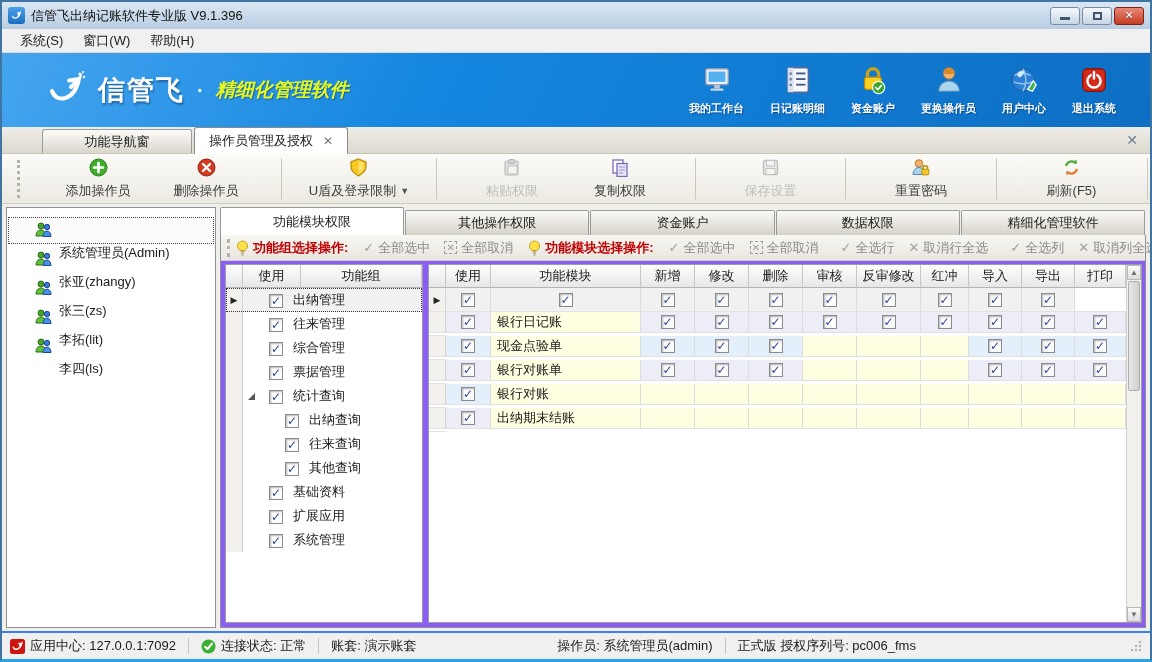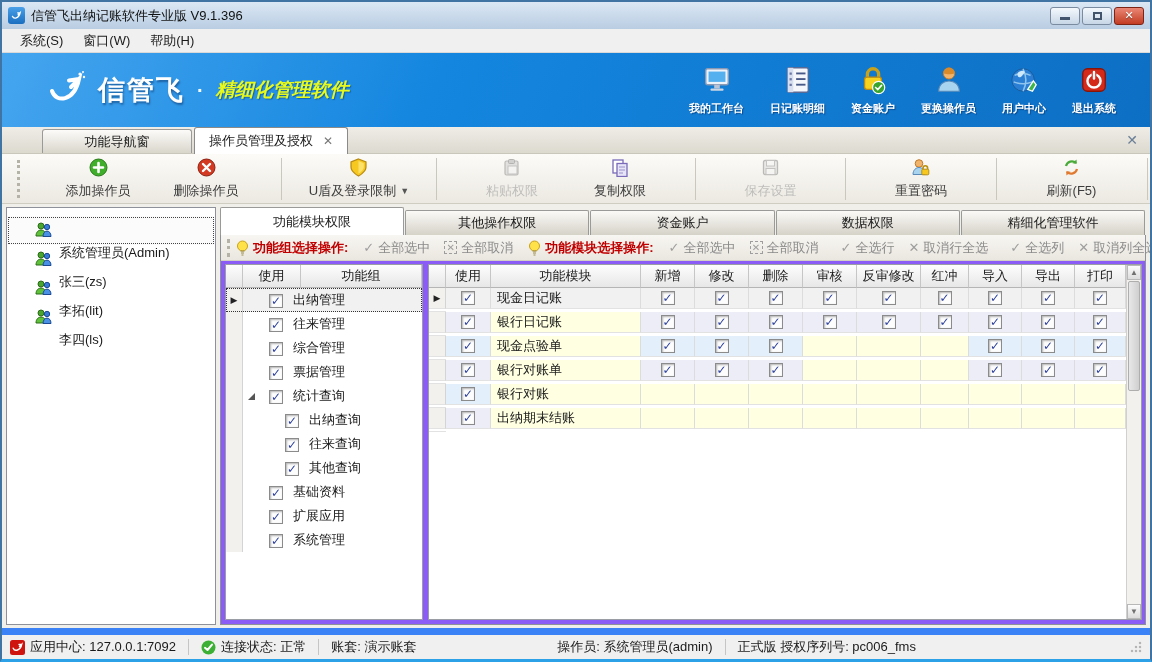--- a/index.html
+++ b/index.html
@@ -102,21 +102,21 @@
   .mrow .mcell.rsel { background:#f2f1ee; border-right:1px solid #d4d4d4; font-size:9px; color:#222; }
 
   .cb { display:inline-flex; width:14px; height:14px; border:1px solid #8b8b8b; background:#fdfdfd; box-shadow:inset 1px 1px 2px rgba(90,90,90,.45); color:#2b3f9e; font-size:12px; font-weight:bold; line-height:12px; align-items:center; justify-content:center; }
 
   .vscroll { width:15px; background:#f2f1ee; border-left:1px solid #d0d0d0; display:flex; flex-direction:column; flex:none; }
   .varrow { height:15px; background:linear-gradient(#fcfcfc,#dcdcdc); border:1px solid #b8b8b8; color:#707070; font-size:8px; display:flex; align-items:center; justify-content:center; }
   .vthumb { height:110px; margin:1px; background:linear-gradient(90deg,#e8e8e8,#cfcfcf); border:1px solid #aeaeae; border-radius:2px; }
   .vtrack { flex:1; }
 
   
-  .statusbar { height:28px; background:#f0f0f0; border-top:7px solid #3b82f6; display:flex; align-items:center; padding:12px 8px; flex:none; font-size:13px; }
+  .statusbar { height:28px; background:#f0f0f0; border-top:2px solid #3b82f6; display:flex; align-items:center; padding:12px 8px; flex:none; font-size:13px; }
   .sitem { display:flex; align-items:center; gap:5px; white-space:nowrap; }
   .sitem svg { width:15px; height:15px; }
   .ssep { width:1px; height:16px; background:#c5c5c5; margin:0 12px; }
   .sgap { flex:1; }
   .resizegrip { width:12px; height:12px; margin-left:10px; background:
     radial-gradient(circle at 2px 10px,#b5b5b5 1.4px,transparent 1.6px),
     radial-gradient(circle at 6px 10px,#b5b5b5 1.4px,transparent 1.6px),
     radial-gradient(circle at 10px 10px,#b5b5b5 1.4px,transparent 1.6px),
     radial-gradient(circle at 6px 6px,#b5b5b5 1.4px,transparent 1.6px),
     radial-gradient(circle at 10px 6px,#b5b5b5 1.4px,transparent 1.6px),
@@ -320,20 +320,29 @@
   <div class="main">
     <div class="userpanel" id="userpanel">
         <div class="useritem selected">
           <span class="tico"><svg viewBox="0 0 17 15">
               <circle cx="6" cy="4" r="3" fill="#4aa52e" stroke="#2a6a18"></circle>
               <path d="M1 14 c0-4 2.5-6 5-6 s5 2 5 6 z" fill="#5fc23a" stroke="#2a6a18"></path>
               <circle cx="12" cy="5" r="2.7" fill="#3a7ad4" stroke="#1a4a96"></circle>
               <path d="M8 14.5 c0-3.6 2-5.4 4-5.4 s4 1.8 4 5.4 z" fill="#4a90e4" stroke="#1a4a96"></path>
             </svg></span>
           <span class="ulabel">系统管理员(Admin)</span>
+        </div>
+        <div class="useritem">
+          <span class="tico"><svg viewBox="0 0 17 15">
+              <circle cx="6" cy="4" r="3" fill="#4aa52e" stroke="#2a6a18"></circle>
+              <path d="M1 14 c0-4 2.5-6 5-6 s5 2 5 6 z" fill="#5fc23a" stroke="#2a6a18"></path>
+              <circle cx="12" cy="5" r="2.7" fill="#3a7ad4" stroke="#1a4a96"></circle>
+              <path d="M8 14.5 c0-3.6 2-5.4 4-5.4 s4 1.8 4 5.4 z" fill="#4a90e4" stroke="#1a4a96"></path>
+            </svg></span>
+          <span class="ulabel">张亚(zhangy)</span>
         </div>
         <div class="useritem">
           <span class="tico"><svg viewBox="0 0 17 15">
               <circle cx="6" cy="4" r="3" fill="#4aa52e" stroke="#2a6a18"></circle>
               <path d="M1 14 c0-4 2.5-6 5-6 s5 2 5 6 z" fill="#5fc23a" stroke="#2a6a18"></path>
               <circle cx="12" cy="5" r="2.7" fill="#3a7ad4" stroke="#1a4a96"></circle>
               <path d="M8 14.5 c0-3.6 2-5.4 4-5.4 s4 1.8 4 5.4 z" fill="#4a90e4" stroke="#1a4a96"></path>
             </svg></span>
           <span class="ulabel">张三(zs)</span>
         </div>
@@ -506,21 +515,20 @@
                     <span class="hcell">导入</span>
                     <span class="hcell">导出</span>
                     <span class="hcell">打印</span>
                   </div>
                 <div id="mrows">
                     <div class="mcols mrow">
                       <span class="mcell rsel">▶</span>
                       <span class="mcell" style="background: rgb(241, 241, 241);">
                         <span class="cb">✓</span>
                       </span>
-                      <span class="mcell name" style="background: rgb(241, 241, 241);">现金日记账</span>
                       <span class="mcell" style="background: rgb(241, 241, 241);">
                         <span class="cb">✓</span>
                       </span>
                       <span class="mcell" style="background: rgb(241, 241, 241);">
                         <span class="cb">✓</span>
                       </span>
                       <span class="mcell" style="background: rgb(241, 241, 241);">
                         <span class="cb">✓</span>
                       </span>
                       <span class="mcell" style="background: rgb(241, 241, 241);">

